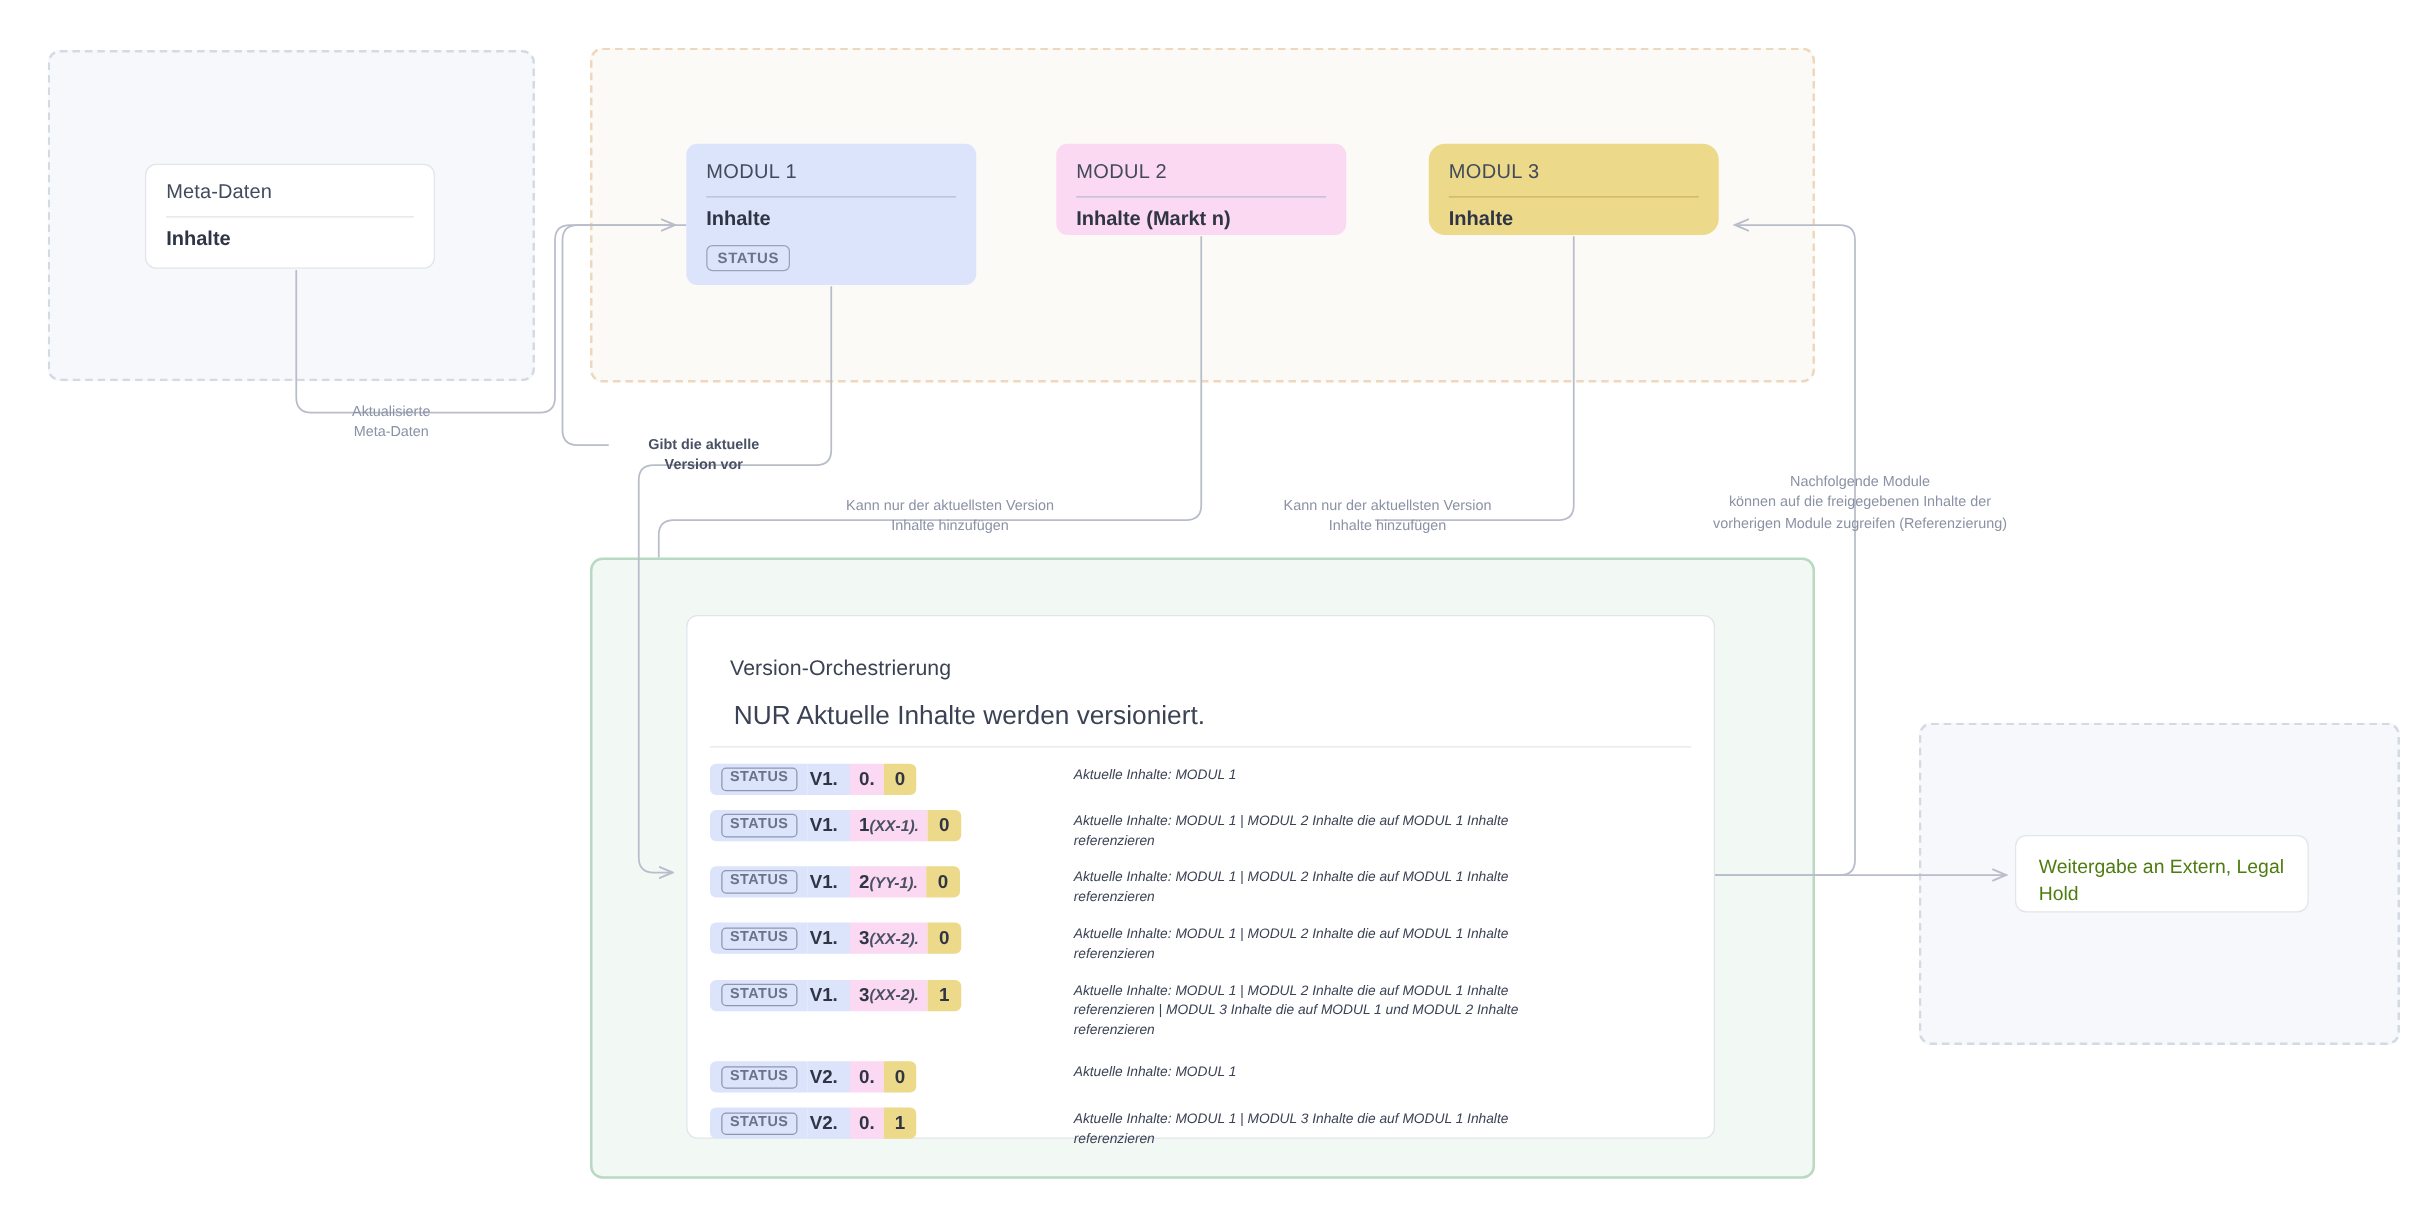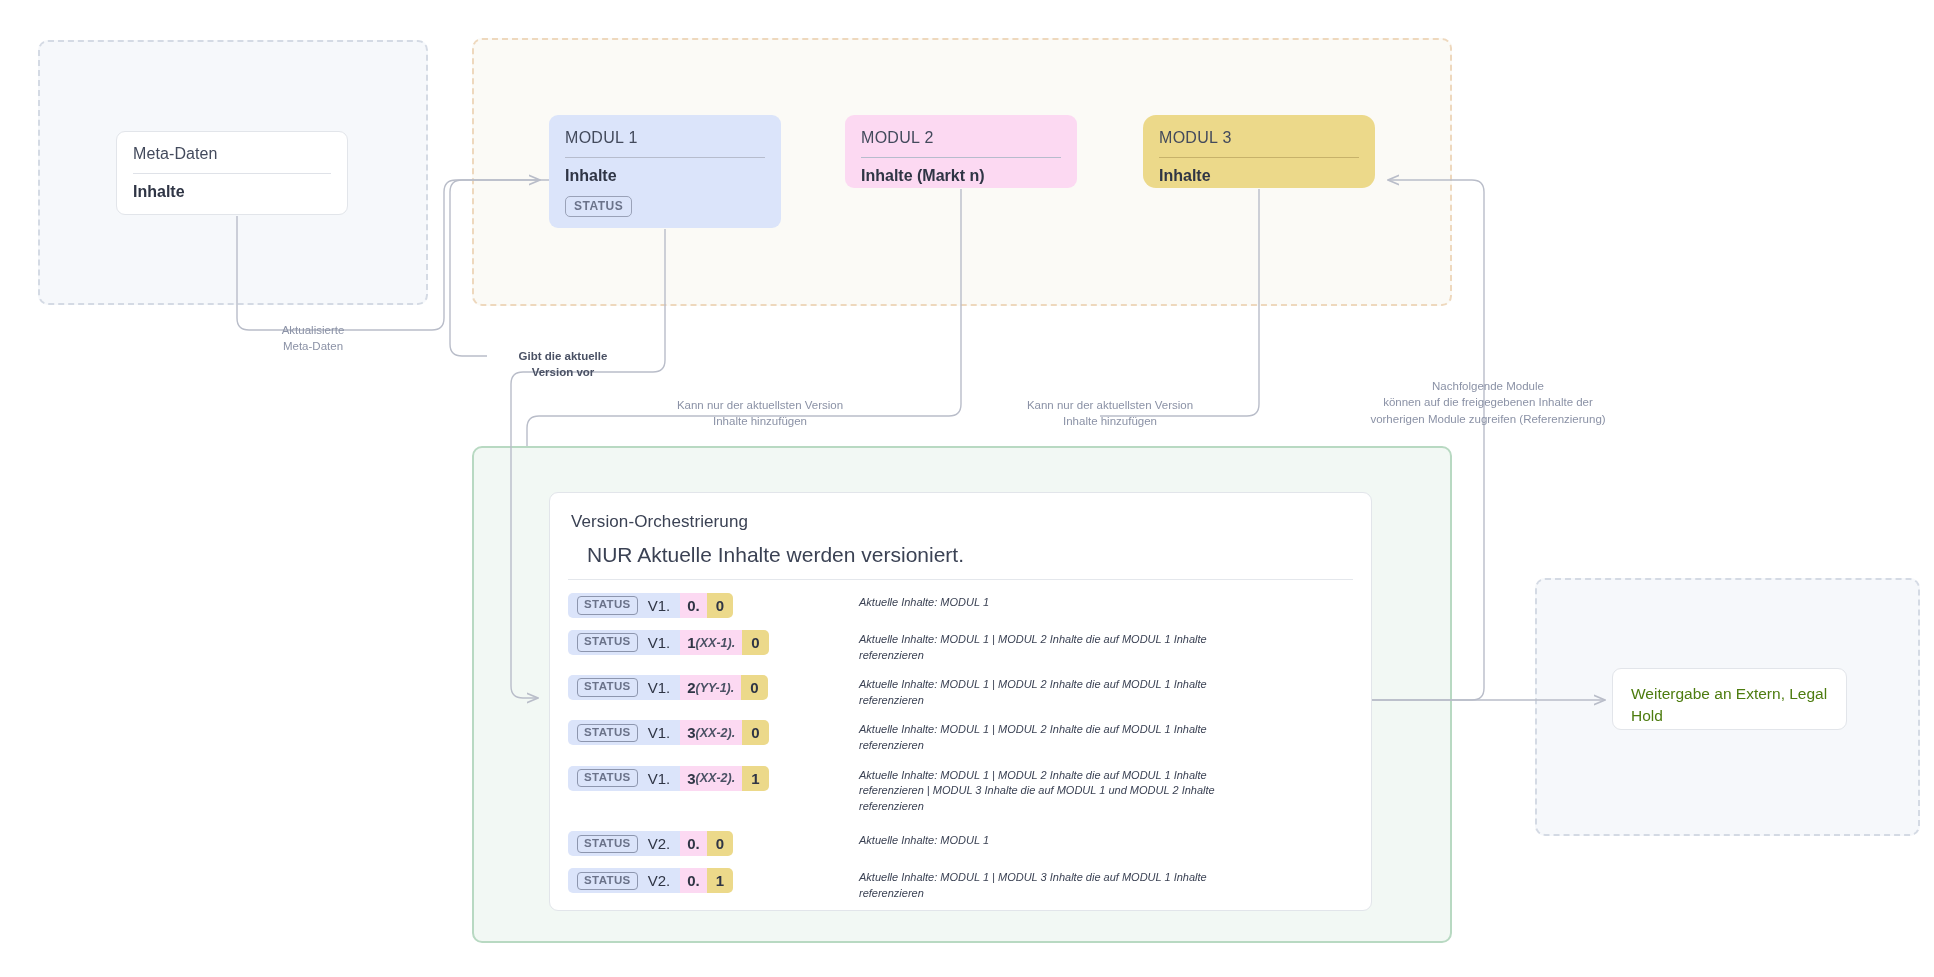--- a/index.html
+++ b/index.html
@@ -114,21 +114,21 @@
   .vpanel {
     position: absolute;
     left: 549px; top: 492px; width: 823px; height: 419px;
     background: #ffffff;
     border: 1px solid #e2e5ea;
     border-radius: 9px;
     box-sizing: border-box;
     padding: 16px 18px 0 18px;
   }
   .vpanel h2 {
-    margin: 3px; font-size: 17px; font-weight: 400;
+    margin: 16px; font-size: 17px; font-weight: 400;
     color: #3b4254; letter-spacing: .1px;
   }
   .vpanel .vsub {
     margin-top: 11px; font-size: 21px; color: #3b4254; margin-left: 19px;
   }
   .vpanel .vrule {
     margin: 12px 0 0 0; height: 1px; background: #e4e7ec;
   }
   .vrows { margin-top: 13px; }
   .vrow {
@@ -158,21 +158,21 @@
     font-size: 11.5px;
     font-weight: 600;
     letter-spacing: .4px;
     color: #6b738a;
     line-height: 1;
   }
   .vb-major {
     display: flex; align-items: center;
     background: #dbe4fa;
     padding: 0 10px 0 2px;
-    font-size: 15px; font-weight: 400; color: #2f3545;
+    font-size: 15px; font-weight: 700; color: #2f3545;
   }
   .vb-minor {
     display: flex; align-items: center;
     background: #fcd9f2;
     padding: 0 7px;
     font-size: 15px; font-weight: 700; color: #2f3545;
     white-space: nowrap;
   }
   .vb-minor .sup {
     font-size: 12.5px; font-weight: 600; font-style: italic;

